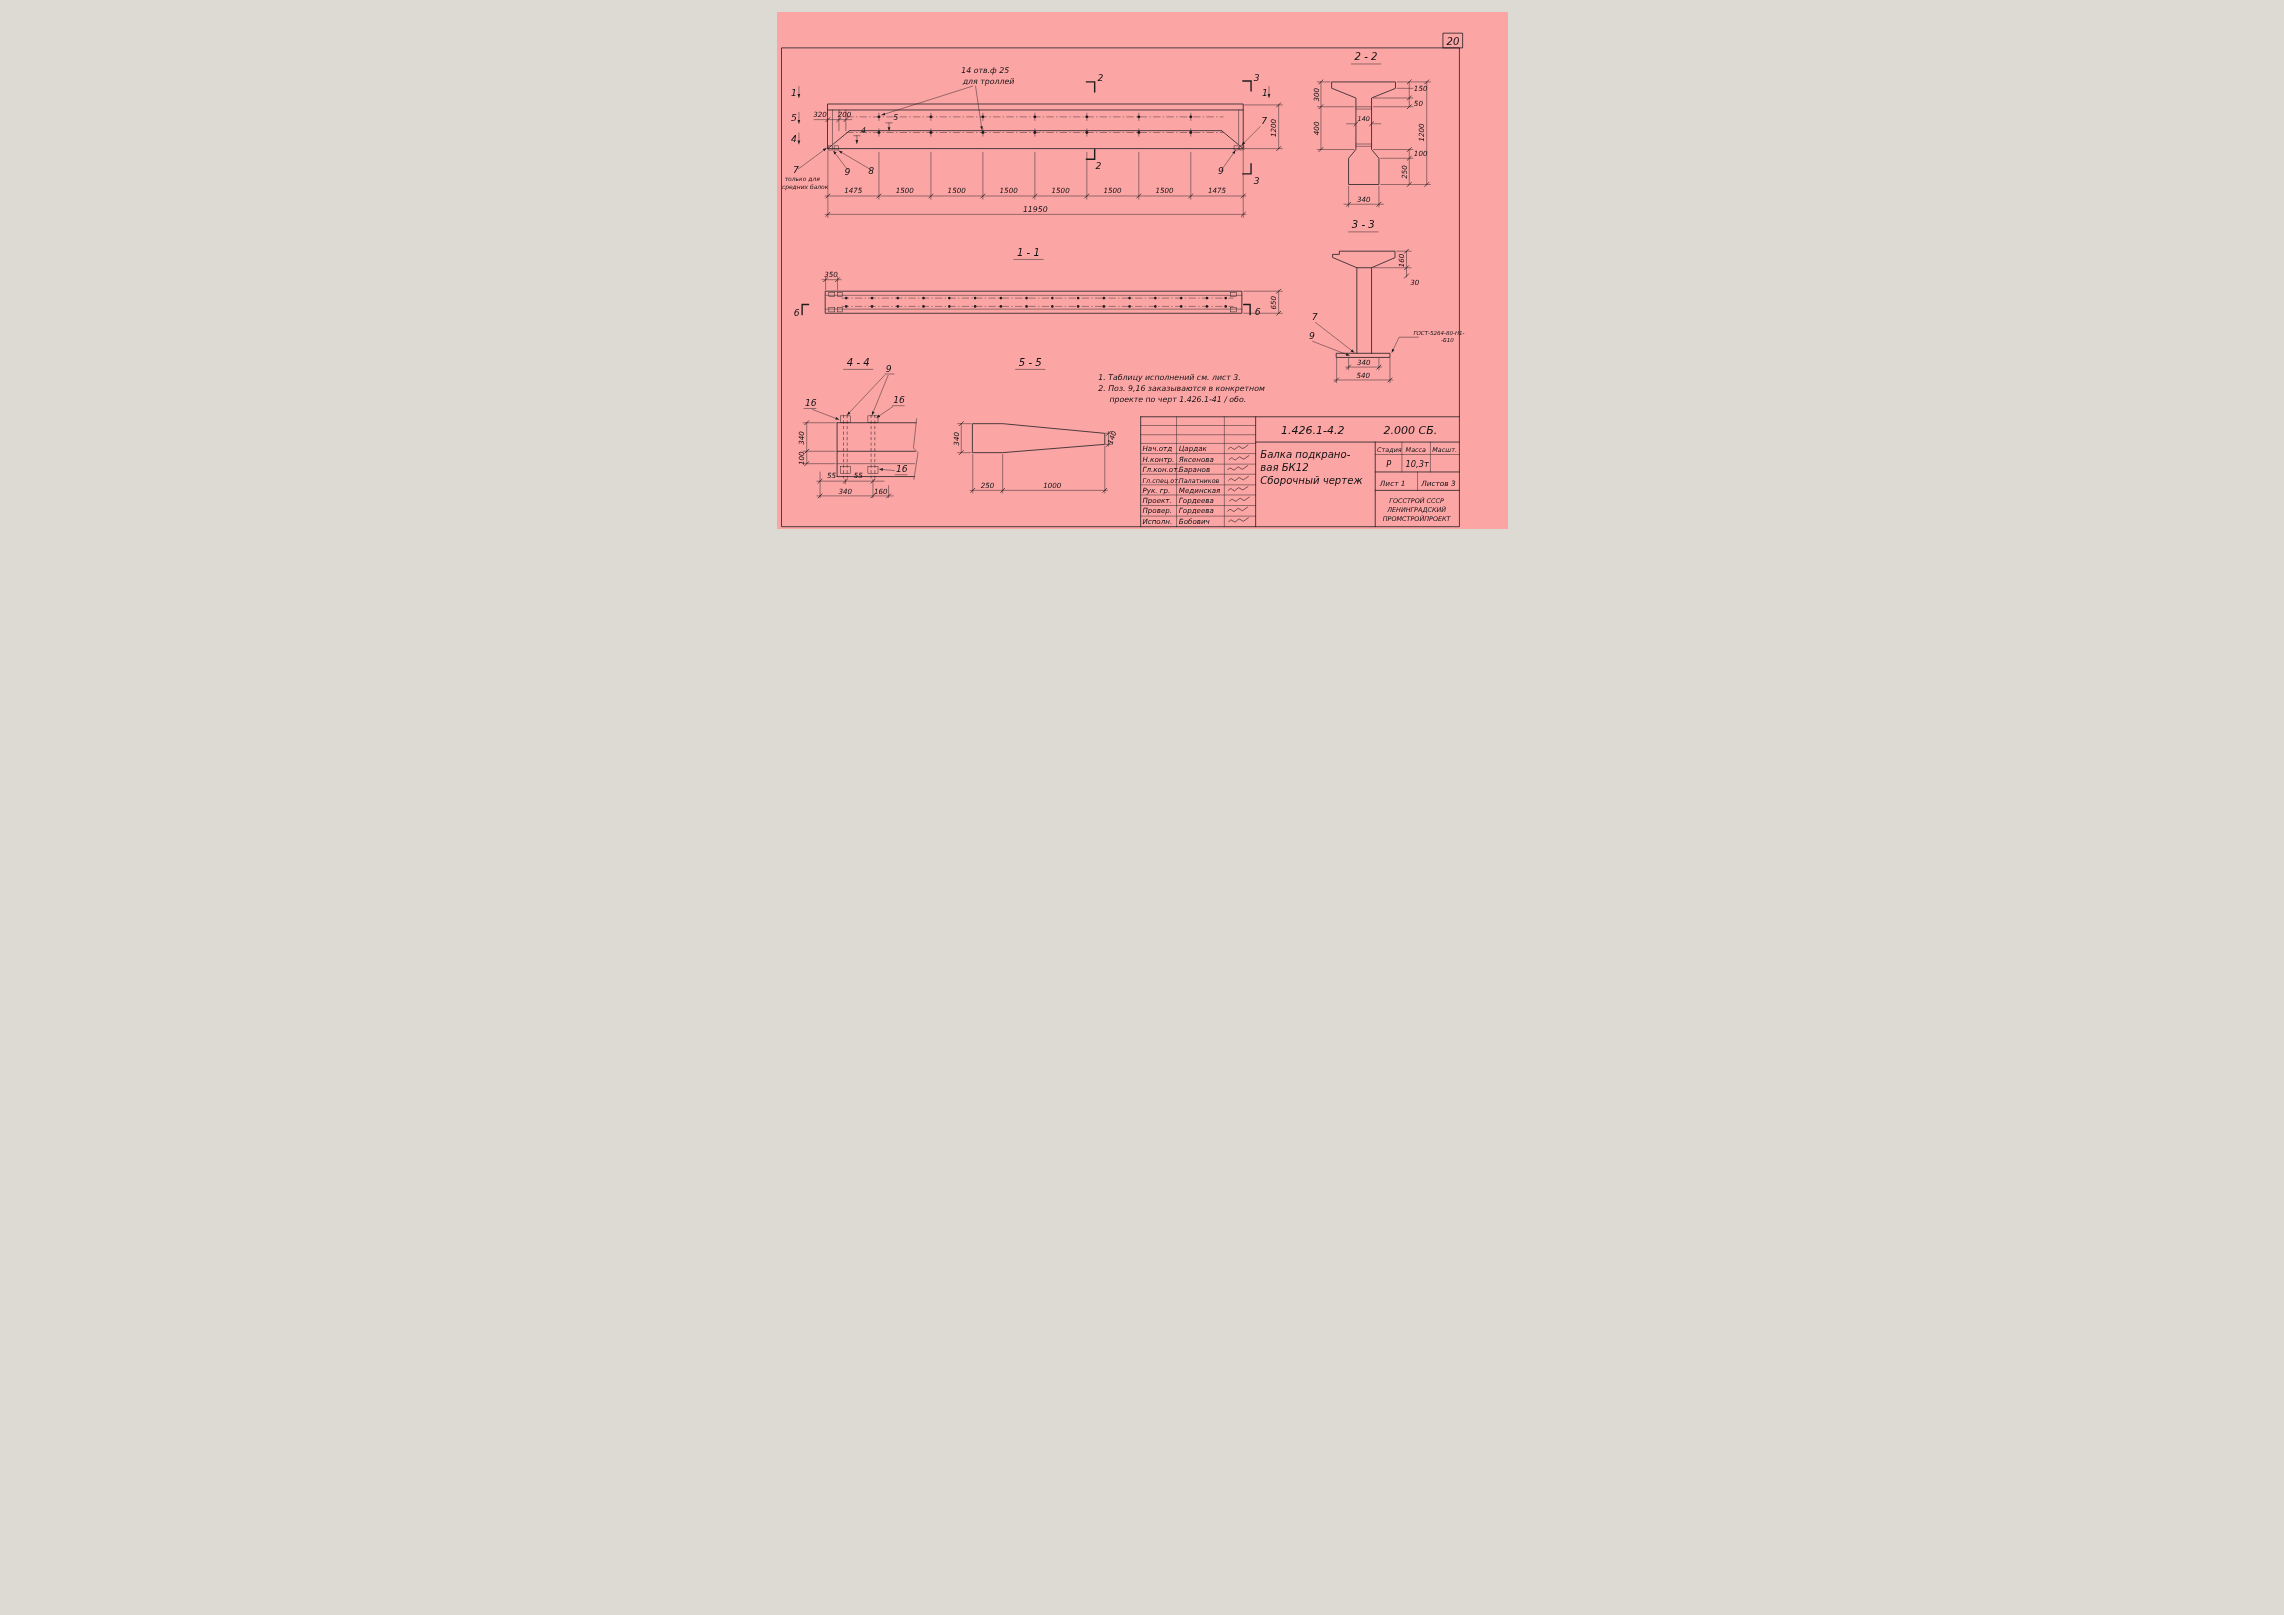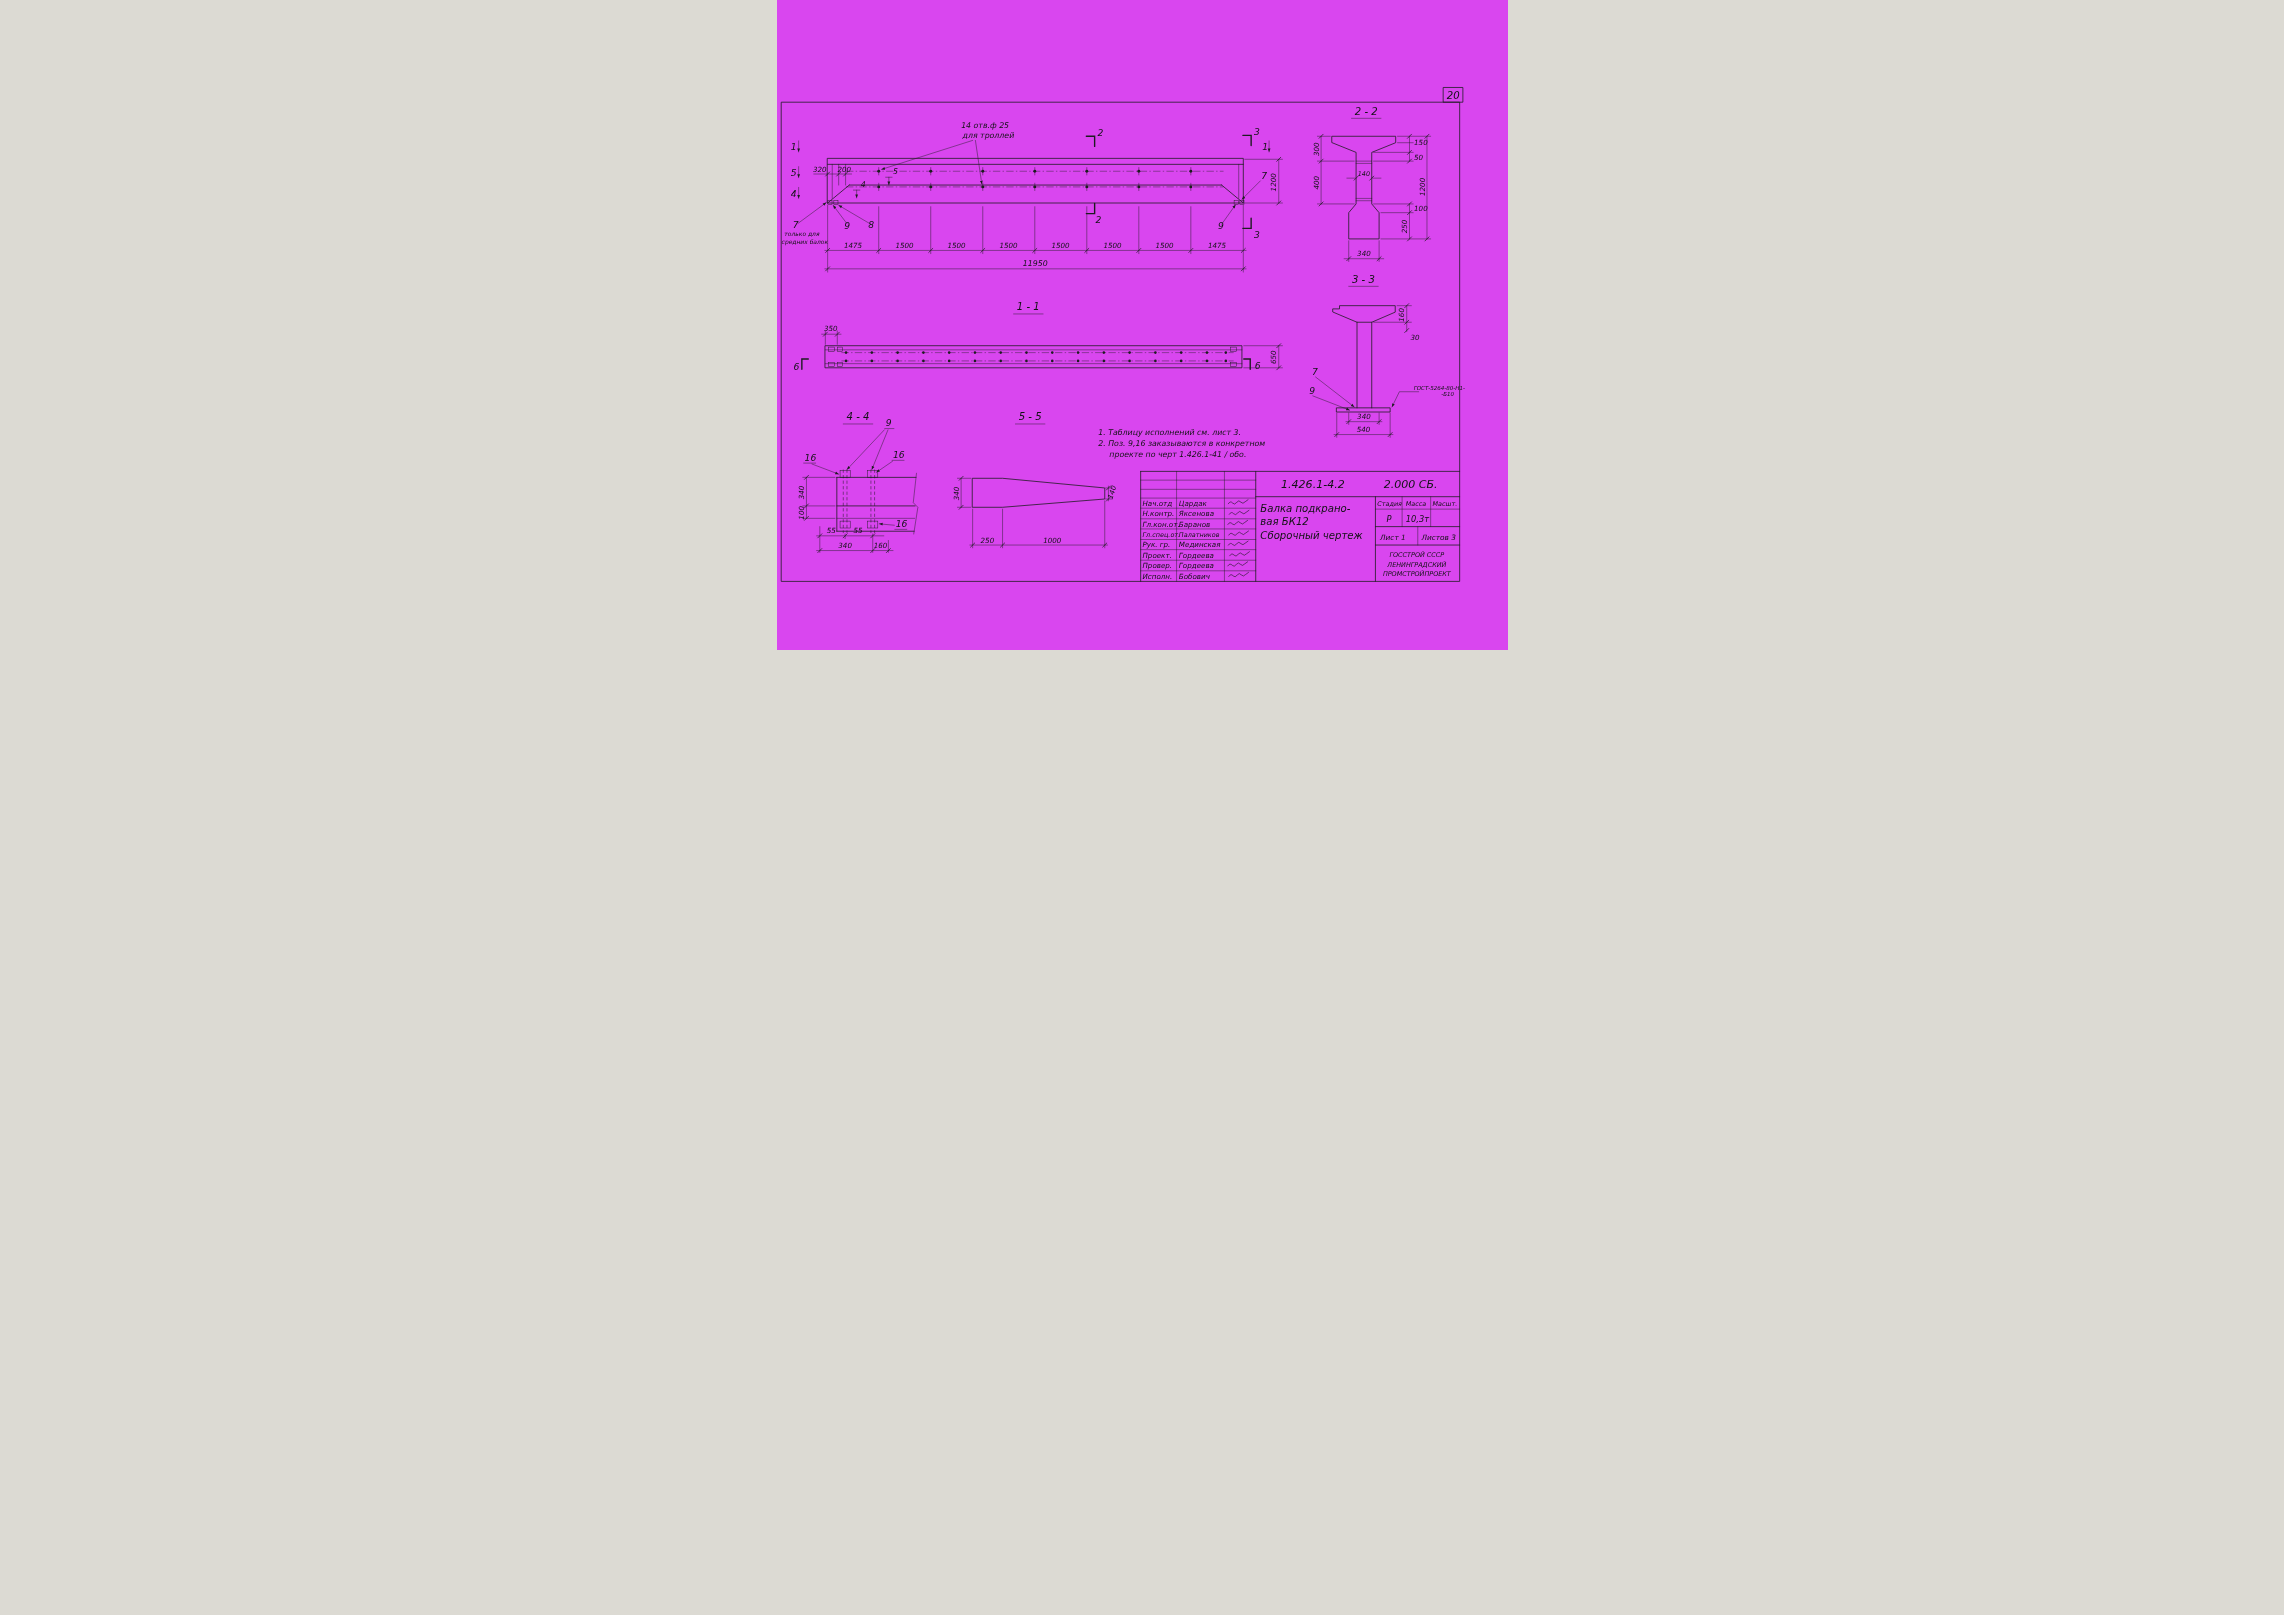--- a/index.html
+++ b/index.html
@@ -1,16 +1,16 @@
 <!DOCTYPE html>
 <html style="font-size:7.4px"><head>
 <meta charset="utf-8">
 <style>
   html,body{margin:0;padding:0;background:#dcdad3;}
-  .sheet{width:731px;height:650px;background:#d946ef;position:relative;margin:0 auto;}
+  .sheet{width:731px;height:517px;background:#fca5a5;position:relative;margin:12px auto;}
   svg{display:block;width:100%;height:100%;}
   .ln{stroke:#1c1c1f;stroke-width:1.7;fill:none;stroke-linecap:round;stroke-linejoin:round}
   .thin{stroke:#1c1c1f;stroke-width:1;fill:none;stroke-linecap:round}
   .thick{stroke:#1c1c1f;stroke-width:3;fill:none;stroke-linecap:round}
   .cl{stroke:#1c1c1f;stroke-width:.9;fill:none;stroke-dasharray:16 5 3 5}
   .dsh{stroke:#1c1c1f;stroke-width:1.1;fill:none;stroke-dasharray:7 5}
   .dot{fill:#1c1c1f;stroke:none}
   .sig{stroke:#17171a;stroke-width:1.3;fill:none}
   text{font-family:"DejaVu Sans","Liberation Sans",sans-serif;font-style:italic;fill:#121214}
   .t12{font-size:12px}.t13{font-size:13px}.t14{font-size:14px}.t15{font-size:15.5px}

